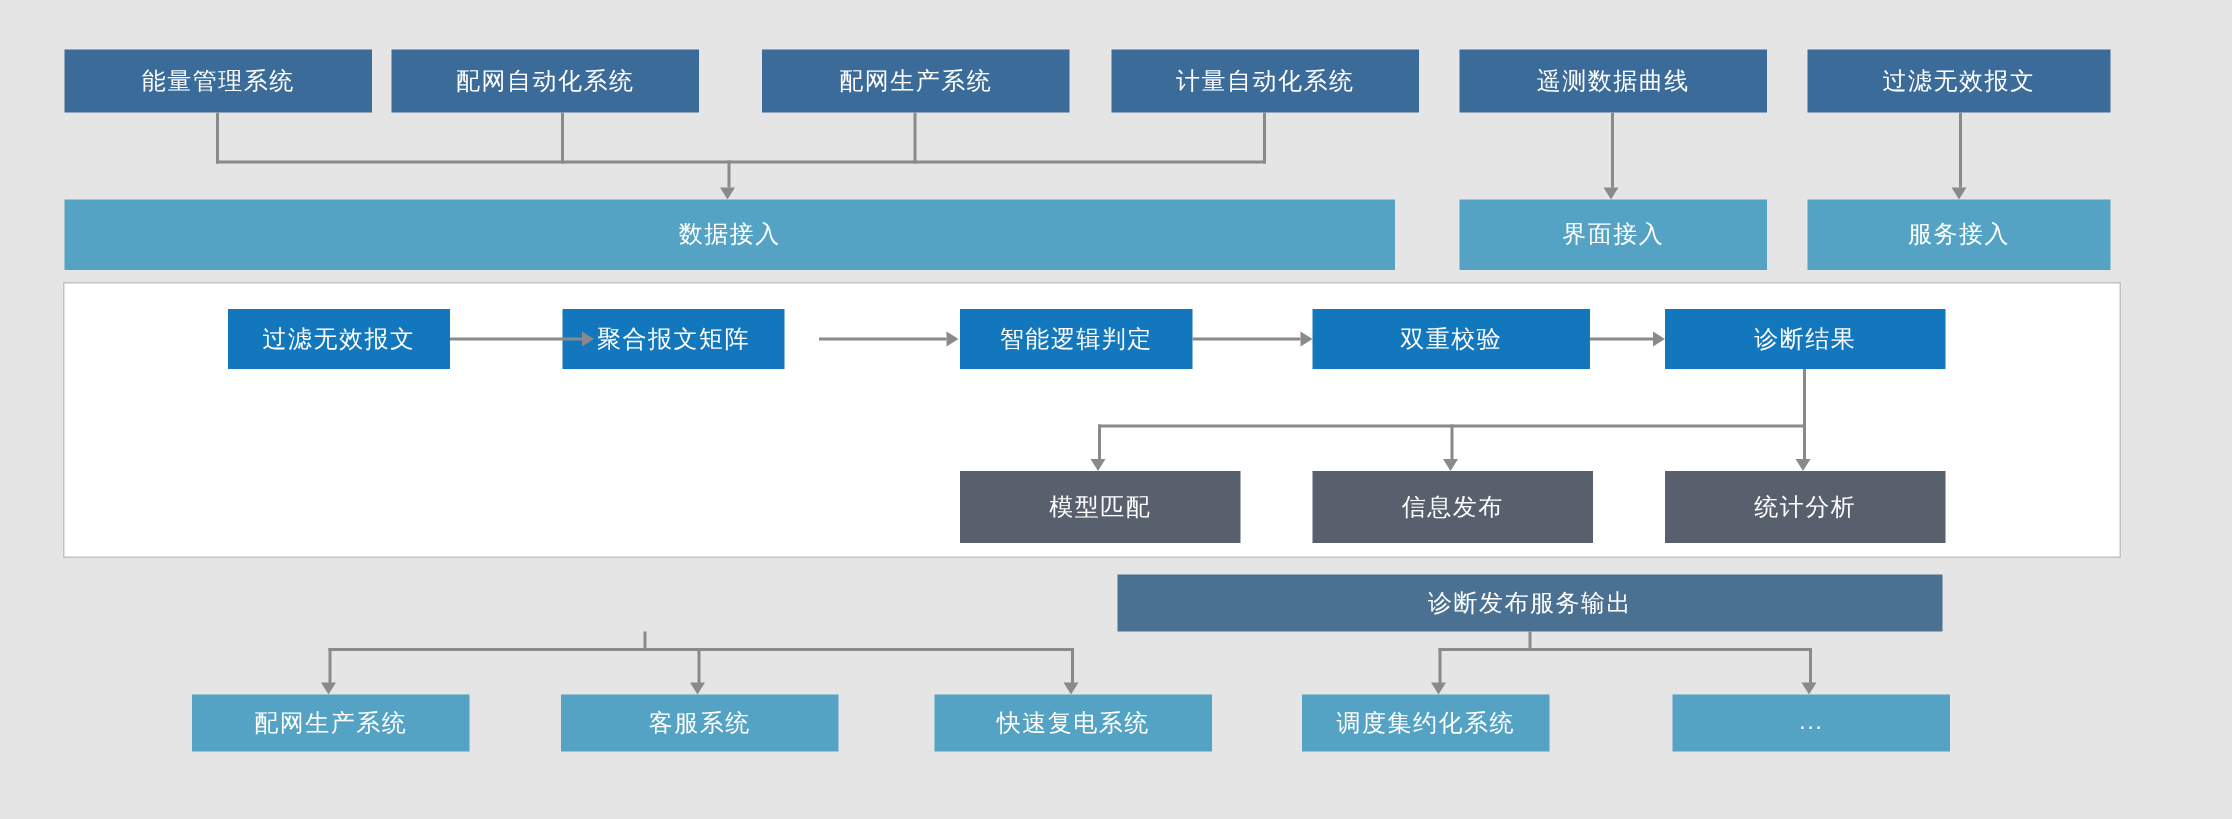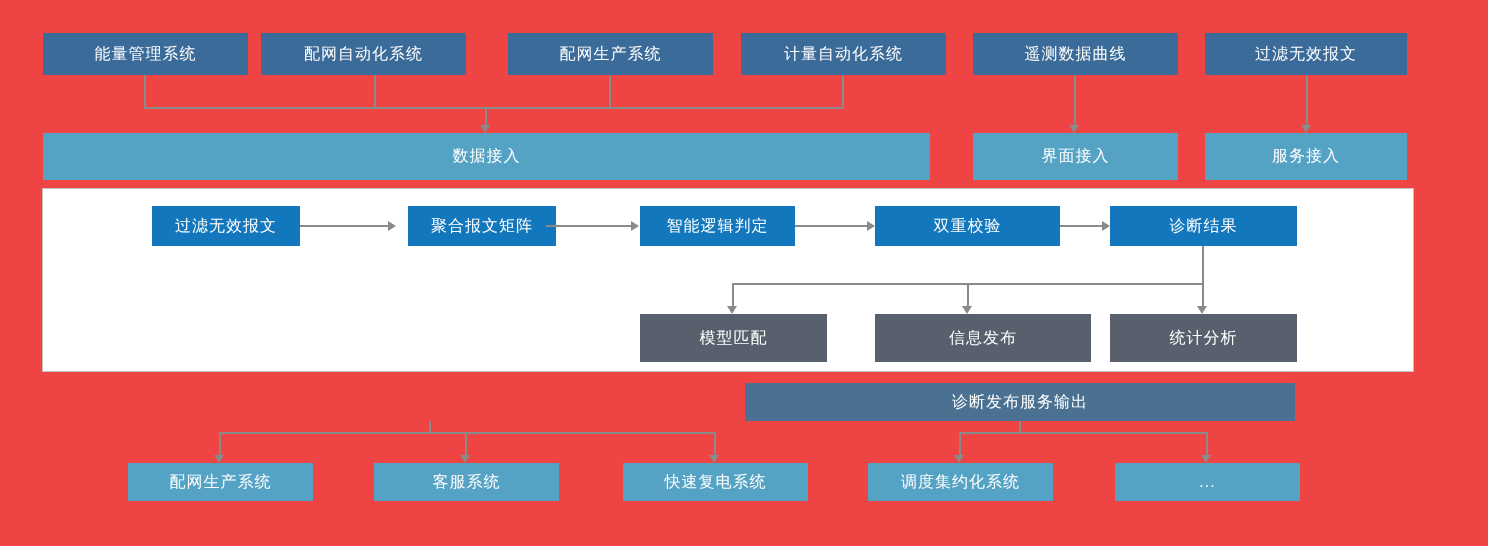--- a/index.html
+++ b/index.html
@@ -1,17 +1,17 @@
 <!DOCTYPE html>
 <html><head>
 <meta charset="utf-8">
 <style>
   html,body{margin:0;padding:0;background:#ffffff;}
   .canvas{
-    position:relative;width:1488px;height:546px;background:#ef4444;
+    position:relative;width:1488px;height:546px;background:#e5e5e5;
     font-family:Liberation Sans, sans-serif;overflow:hidden;
   }
   .box{
     position:absolute;display:flex;align-items:center;justify-content:center;
     color:#ffffff;font-size:16px;letter-spacing:1px;box-sizing:border-box;
     white-space:nowrap;
   }
   .dark  {background:#3b6b99;}
   .teal  {background:#55a3c4;}
   .blue  {background:#1377bd;}
@@ -56,21 +56,21 @@
   <div class="vline" style="left:1306px;top:75px;height:50px"></div>
   <div class="arr-d" style="left:1301px;top:125px"></div>
 
   <div class="box teal" style="left:43px;top:133px;width:887px;height:47px">数据接入</div>
   <div class="box teal" style="left:1205px;top:133px;width:202px;height:47px">服务接入</div>
   <div class="box teal" style="left:973px;top:133px;width:205px;height:47px">界面接入</div>
 
   <div class="container"></div>
 
   <div class="box blue" style="left:152px;top:206px;width:148px;height:40px">过滤无效报文</div>
-  <div class="box blue" style="left:408px;top:206px;width:148px;height:40px">聚合报文矩阵</div>
+  <div class="box blue" style="left:375px;top:206px;width:148px;height:40px">聚合报文矩阵</div>
   <div class="box blue" style="left:640px;top:206px;width:155px;height:40px">智能逻辑判定</div>
   <div class="box blue" style="left:875px;top:206px;width:185px;height:40px">双重校验</div>
   <div class="box blue" style="left:1110px;top:206px;width:187px;height:40px">诊断结果</div>
 
   <div class="hline" style="left:300px;top:225px;width:88px"></div>
   <div class="arr-r" style="left:388px;top:221px"></div>
   <div class="hline" style="left:546px;top:225px;width:85px"></div>
   <div class="arr-r" style="left:631px;top:221px"></div>
   <div class="hline" style="left:795px;top:225px;width:72px"></div>
   <div class="arr-r" style="left:867px;top:221px"></div>
@@ -80,21 +80,21 @@
   <div class="vline" style="left:1202px;top:246px;height:39px"></div>
   <div class="hline" style="left:732px;top:283px;width:472px"></div>
   <div class="vline" style="left:732px;top:283px;height:24px"></div>
   <div class="vline" style="left:967px;top:283px;height:24px"></div>
   <div class="vline" style="left:1202px;top:283px;height:24px"></div>
   <div class="arr-d" style="left:727px;top:306px"></div>
   <div class="arr-d" style="left:962px;top:306px"></div>
   <div class="arr-d" style="left:1197px;top:306px"></div>
 
   <div class="box gray" style="left:640px;top:314px;width:187px;height:48px">模型匹配</div>
-  <div class="box gray" style="left:875px;top:314px;width:216px;height:48px">信息发布</div>
+  <div class="box gray" style="left:875px;top:314px;width:187px;height:48px">信息发布</div>
   <div class="box gray" style="left:1110px;top:314px;width:187px;height:48px">统计分析</div>
 
   <div class="box slate" style="left:745px;top:383px;width:550px;height:38px">诊断发布服务输出</div>
 
   <div class="vline" style="left:429px;top:421px;height:13px"></div>
   <div class="hline" style="left:219px;top:432px;width:497px"></div>
   <div class="vline" style="left:219px;top:432px;height:24px"></div>
   <div class="vline" style="left:465px;top:432px;height:24px"></div>
   <div class="vline" style="left:714px;top:432px;height:24px"></div>
   <div class="arr-d" style="left:214px;top:455px"></div>
@@ -104,16 +104,16 @@
   <div class="vline" style="left:1019px;top:421px;height:13px"></div>
   <div class="hline" style="left:959px;top:432px;width:249px"></div>
   <div class="vline" style="left:959px;top:432px;height:24px"></div>
   <div class="vline" style="left:1206px;top:432px;height:24px"></div>
   <div class="arr-d" style="left:954px;top:455px"></div>
   <div class="arr-d" style="left:1201px;top:455px"></div>
 
   <div class="box teal" style="left:128px;top:463px;width:185px;height:38px">配网生产系统</div>
   <div class="box teal" style="left:374px;top:463px;width:185px;height:38px">客服系统</div>
   <div class="box teal" style="left:623px;top:463px;width:185px;height:38px">快速复电系统</div>
-  <div class="box teal" style="left:868px;top:463px;width:185px;height:38px">调度集约化系统</div>
+  <div class="box teal" style="left:868px;top:463px;width:165px;height:38px">调度集约化系统</div>
   <div class="box teal" style="left:1115px;top:463px;width:185px;height:38px">...</div>
 
 </div>
 
 </body></html>

